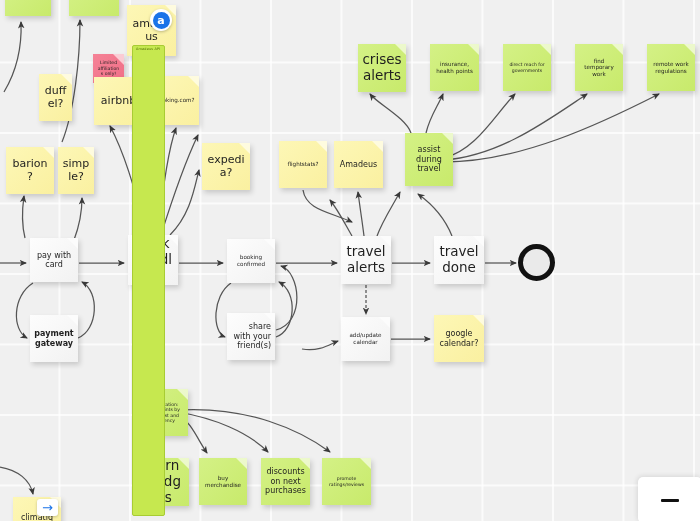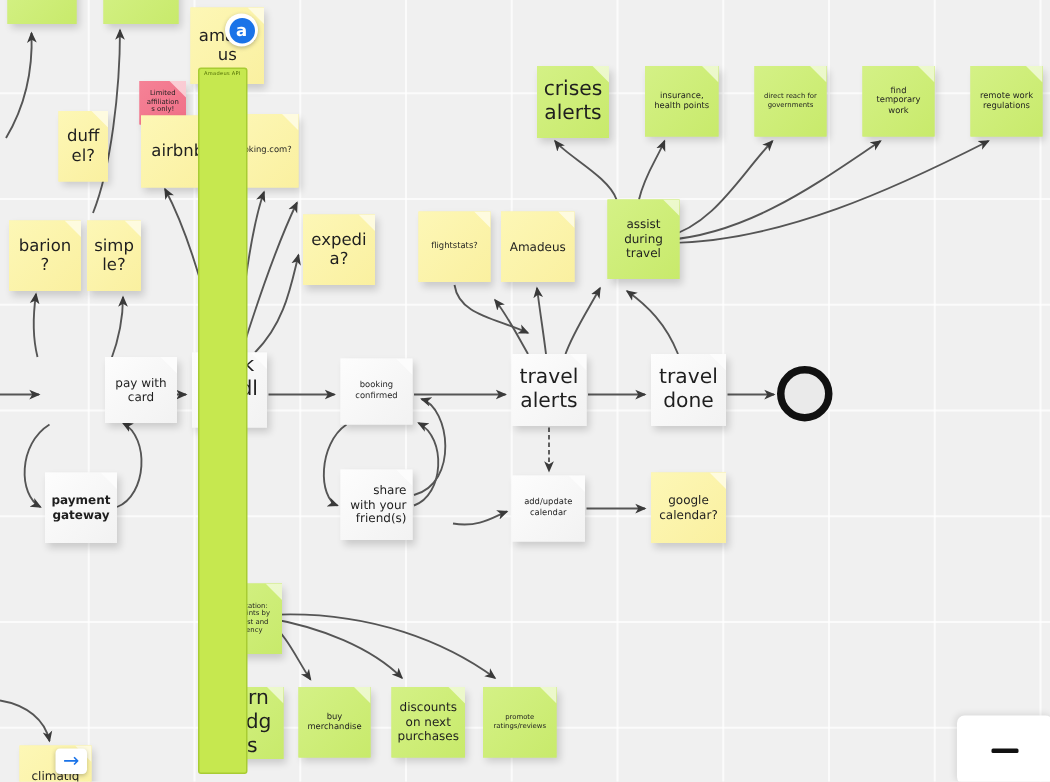--- a/index.html
+++ b/index.html
@@ -213,21 +213,21 @@
         <span class="txt t-xs">flightstats?</span>
       </div>
       <div class="note yellow" style="left: 334px; top: 141px; width: 49px; height: 47px;">
         <div class="fold"></div>
         <span class="txt t-sm">Amadeus</span>
       </div>
       <div class="note green" style="left: 394px; top: 133px; width: 48px; height: 53px;">
         <div class="fold"></div>
         <span class="txt t-sm">assist during travel</span>
       </div>
-      <div class="note white" style="left: 30px; top: 238px; width: 48px; height: 44px; margin-left: 40px;">
+      <div class="note white" style="left: 30px; top: 238px; width: 48px; height: 44px;">
         <div class="fold"></div>
         <span class="txt t-sm">pay with card</span>
       </div>
       <div class="note white" style="left: 128px; top: 235px; width: 50px; height: 50px;">
         <div class="fold"></div>
         <span class="txt t-lg">book bundle</span>
       </div>
       <div class="note white" style="left: 227px; top: 239px; width: 48px; height: 44px;">
         <div class="fold"></div>
         <span class="txt t-xs">booking confirmed</span>

